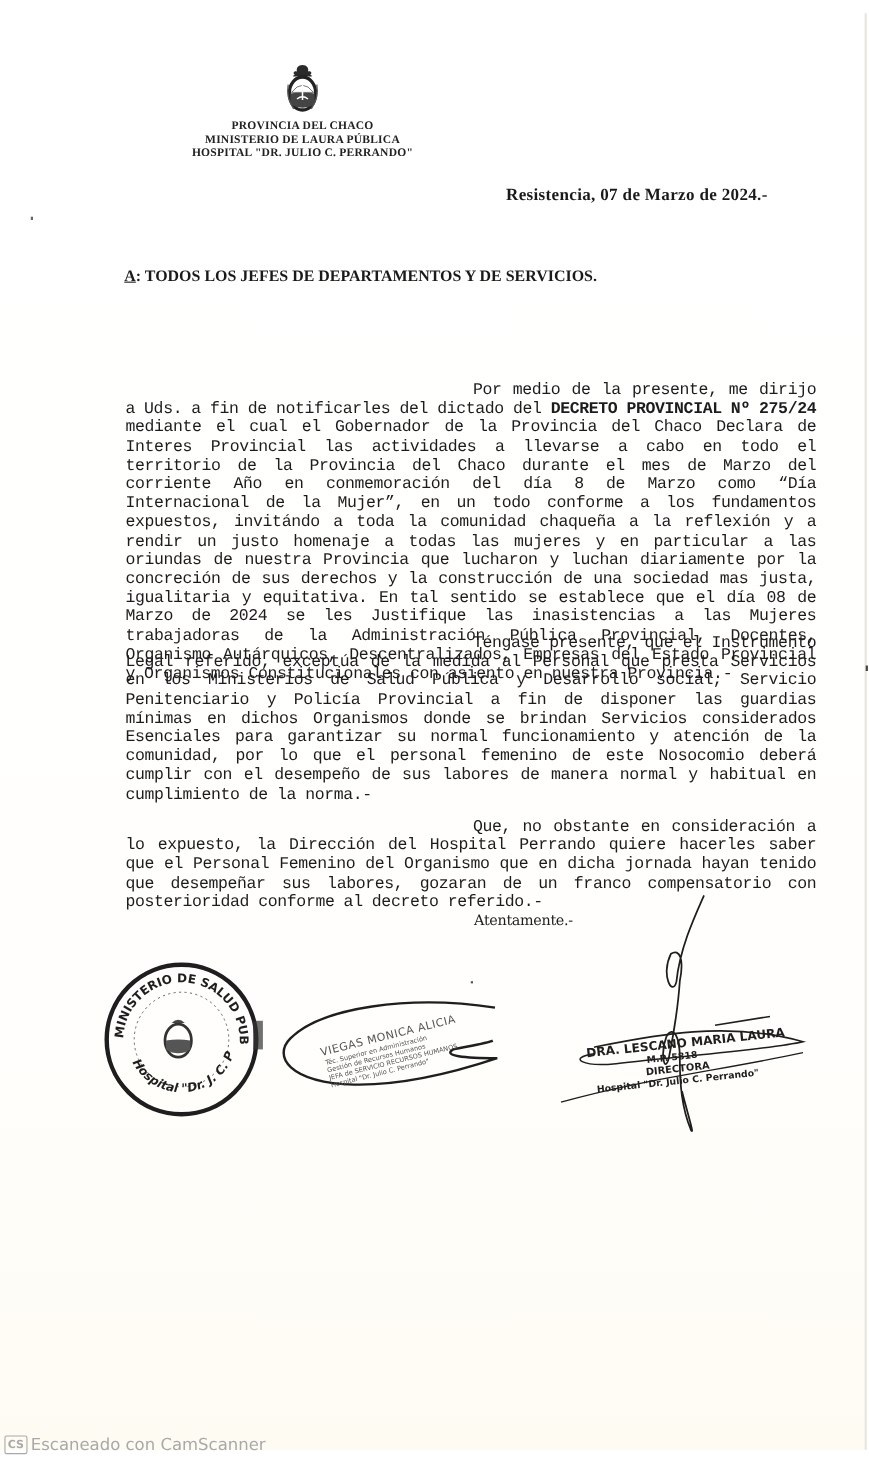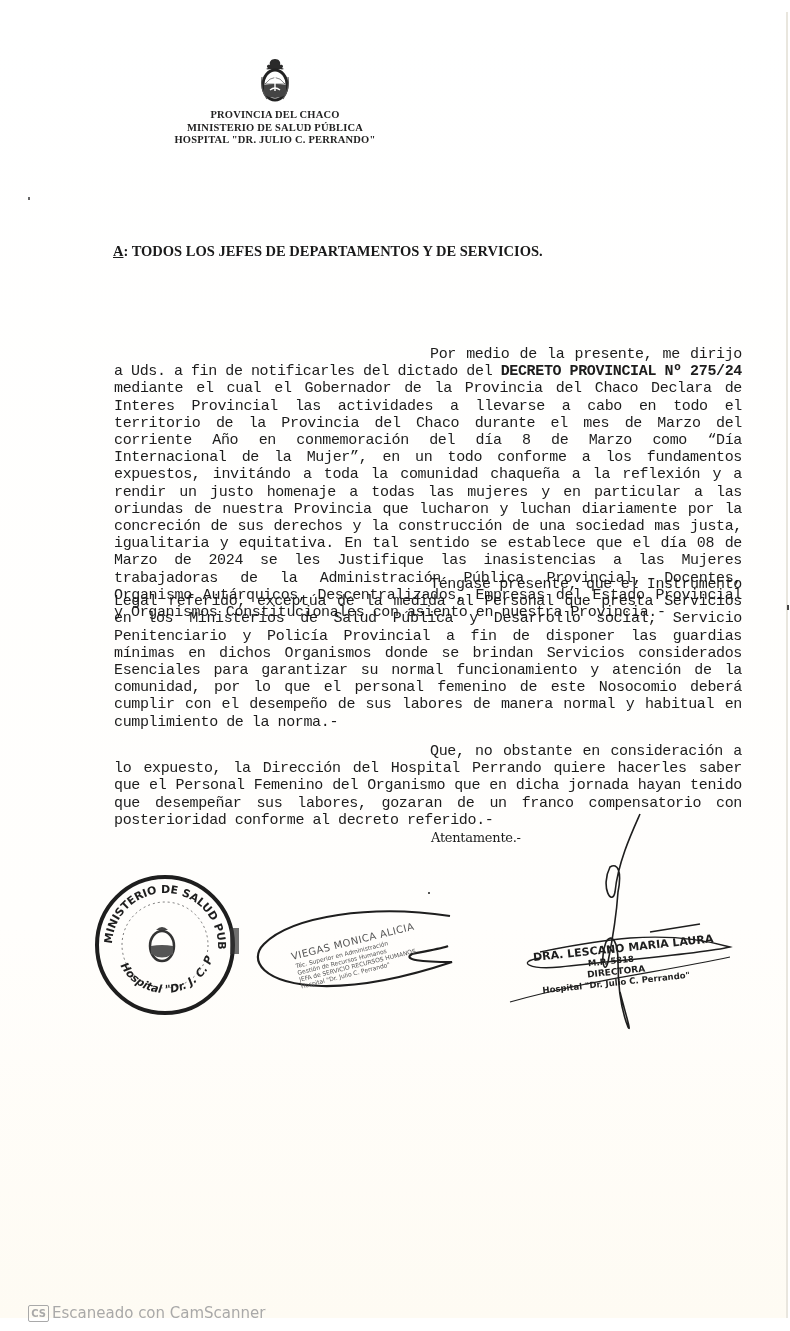--- a/index.html
+++ b/index.html
@@ -21,21 +21,21 @@
     .to-from { left: 113px; font-family: "Liberation Serif", serif; font-weight: bold; font-size: 14.5px; color: #1a1a1a; white-space: nowrap; text-align: center; }
     .to-from u { text-decoration: underline; }
     .body-text {
       left: 114px; width: 628px; font-family: Liberation Mono, monospace; font-size: 15px; line-height: 17.2px;
       text-align: justify; color: #1c1c1c; letter-spacing: -0.35px; word-spacing: -0.3px;
     }
     .body-text .indent { display: inline-block; width: 316px; }
     .body-text b { font-weight: bold; }
     .closing { left: 431px; top: 818px; font-family: "DejaVu Serif", serif; font-size: 13.05px; letter-spacing: -0.3px; text-align: right; }
     .cs-footer {
-      left: 4px; top: 1304px; font-family: "DejaVu Sans", sans-serif; font-size: 15px; color: #a9a9a9; display: flex; align-items: center; gap: 3px; margin-left: 24px;
+      left: 4px; top: 1304px; font-family: "DejaVu Sans", sans-serif; font-size: 15px; color: #a9a9a9; display: flex; align-items: center; gap: 3px;
     }
     .cs-logo {
       width: 19px; height: 15px; border: 1.5px solid #a9a9a9; border-radius: 2px; font-size: 10px; line-height: 15px; text-align: center; font-weight: bold; color: #a9a9a9; font-family: "DejaVu Sans", sans-serif;
     }
     svg text { font-family: "DejaVu Sans", sans-serif; }
   </style>
 </head>
 <body>
 
 <div class="page">
@@ -45,24 +45,25 @@
       <path d="M17 2 C13 2 11 5 12 8 C9 7 8 10 10 11 L8 12 C10 13 12 12 13 12 L21 12 C22 12 24 13 26 12 L24 11 C26 10 25 7 22 8 C23 5 21 2 17 2 Z" fill="#2a2a2a"></path>
       <ellipse cx="17" cy="28" rx="12" ry="15" fill="none" stroke="#222" stroke-width="3"></ellipse>
       <path d="M6 28 Q17 26 28 28 L28 38 Q17 44 6 38 Z" fill="#444"></path>
       <path d="M7 27 Q17 14 27 27 Z" fill="#fff" stroke="#333" stroke-width="0.6"></path>
       <line x1="17" y1="18" x2="17" y2="34" stroke="#fff" stroke-width="1.4"></line>
       <path d="M12 33 Q17 29 22 33" stroke="#fff" stroke-width="1.4" fill="none"></path>
       <path d="M4 20 Q2 32 9 42" stroke="#555" stroke-width="1.2" fill="none"></path>
       <path d="M30 20 Q32 32 25 42" stroke="#555" stroke-width="1.2" fill="none"></path>
     </svg>
     <div class="lh-line">PROVINCIA DEL CHACO</div>
-    <div class="lh-line">MINISTERIO DE SALUD PÚBLICA</div>
+    <div class="lh-line">MINISTERIO DE LAURA PÚBLICA</div>
     <div class="lh-line">HOSPITAL "DR. JULIO C. PERRANDO"</div>
   </div>
 
+  <div class="abs date">Resistencia,  07 de Marzo de 2024.-</div>
 
   <div class="abs" style="left:28px;top:185px;width:2px;height:3px;background:#666;"></div>
   <div class="abs" style="left:787px;top:593px;width:2px;height:5px;background:#444;"></div>
 
   <div class="abs to-from" style="top:231px;">
     <u>A</u><span>: TODOS LOS JEFES DE DEPARTAMENTOS Y DE SERVICIOS.</span>
   </div>
 
   <div class="abs body-text" style="top:334px;">
     <span class="indent"></span><span>Por medio de la presente, me dirijo a Uds. a fin de notificarles del dictado del </span><b>DECRETO PROVINCIAL Nº 275/24</b><span> mediante el cual el Gobernador de la Provincia del Chaco Declara de Interes Provincial las actividades a llevarse a cabo en todo el territorio de la Provincia del Chaco durante el mes de Marzo del corriente Año en conmemoración del día 8 de Marzo como “Día Internacional de la Mujer”, en un todo conforme a los fundamentos expuestos, invitándo a toda la comunidad chaqueña a la reflexión y a rendir un justo homenaje a todas las mujeres y en particular a las oriundas de nuestra Provincia que lucharon y luchan diariamente por la concreción de sus derechos y la construcción de una sociedad mas justa, igualitaria y equitativa. En tal sentido se establece que el día 08 de Marzo de 2024 se les Justifique las inasistencias a las Mujeres trabajadoras de la Administración Pública Provincial, Docentes, Organismo Autárquicos, Descentralizados, Empresas del Estado Provincial y Organismos Constitucionales con asiento en nuestra Provincia.-</span>

